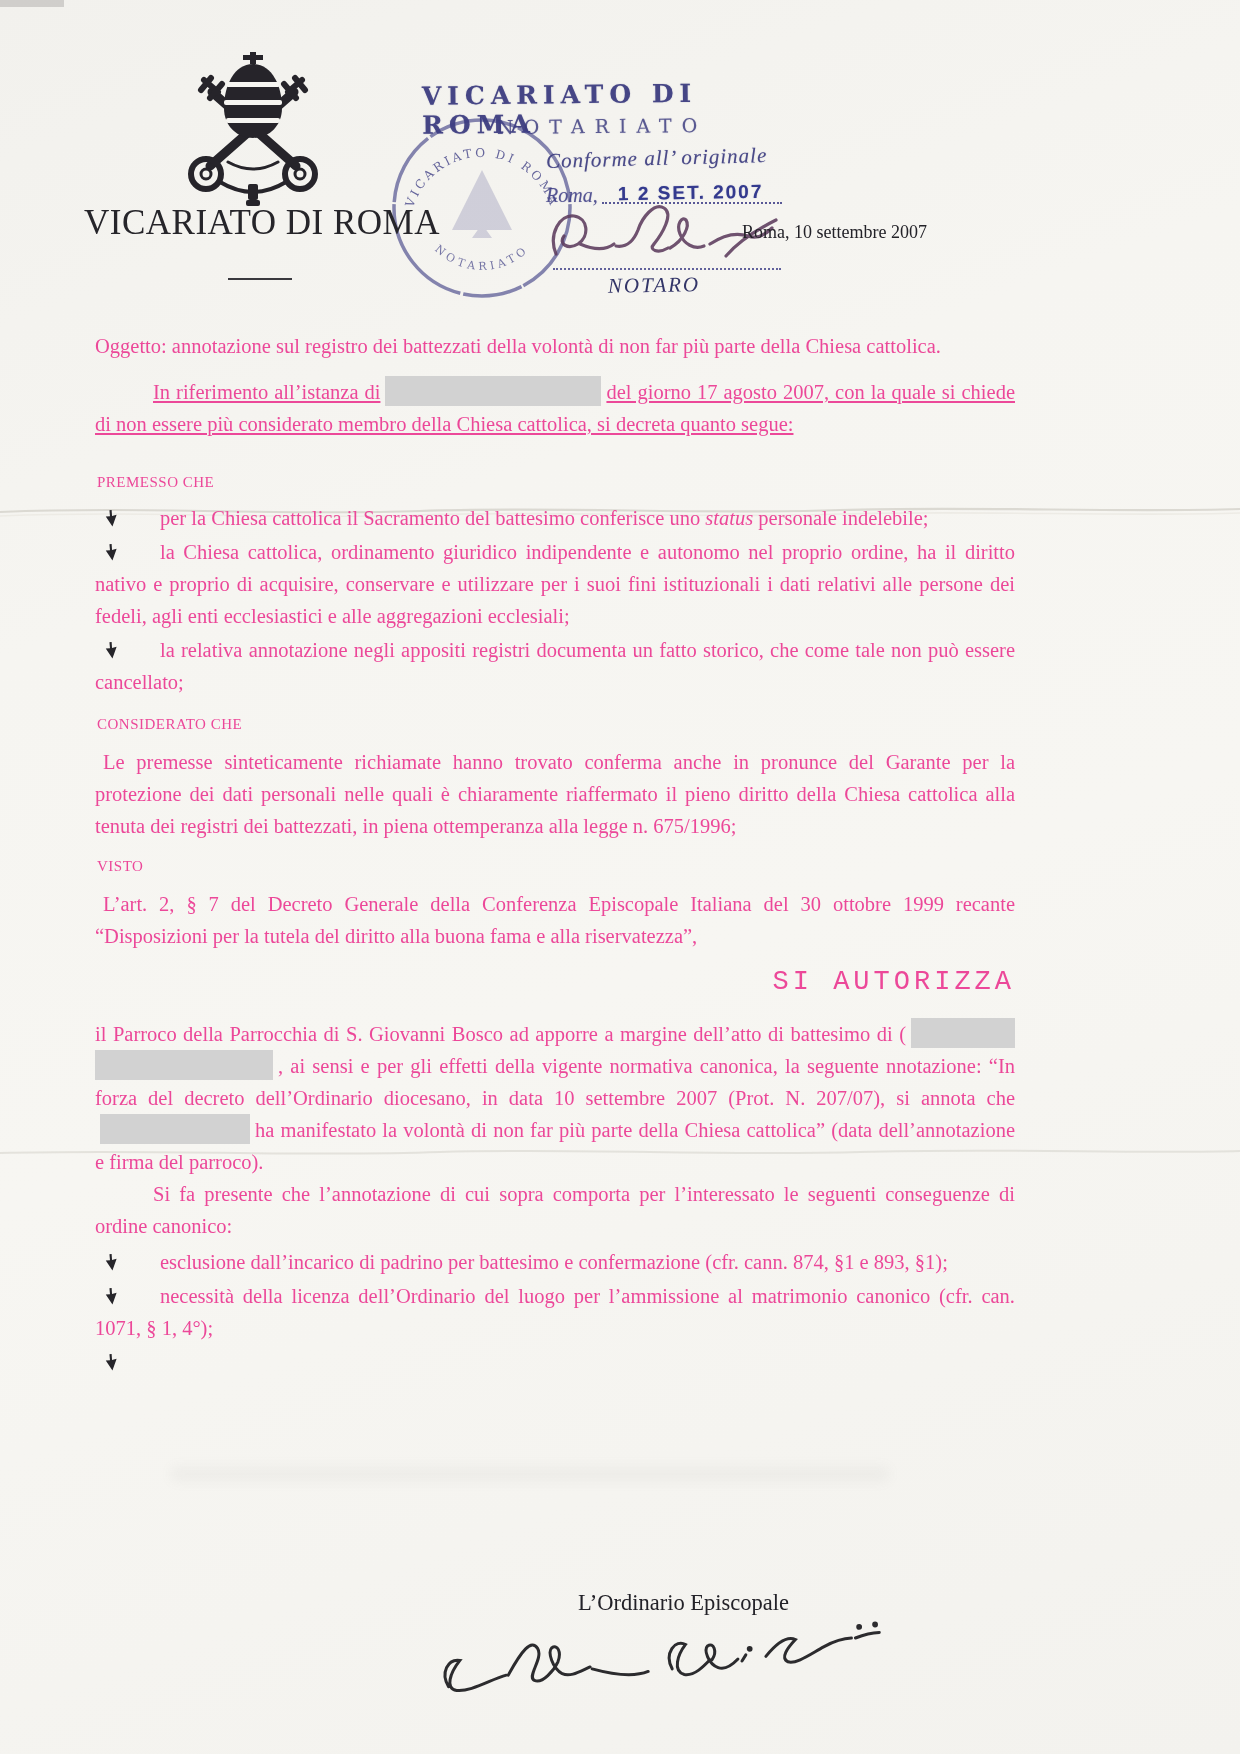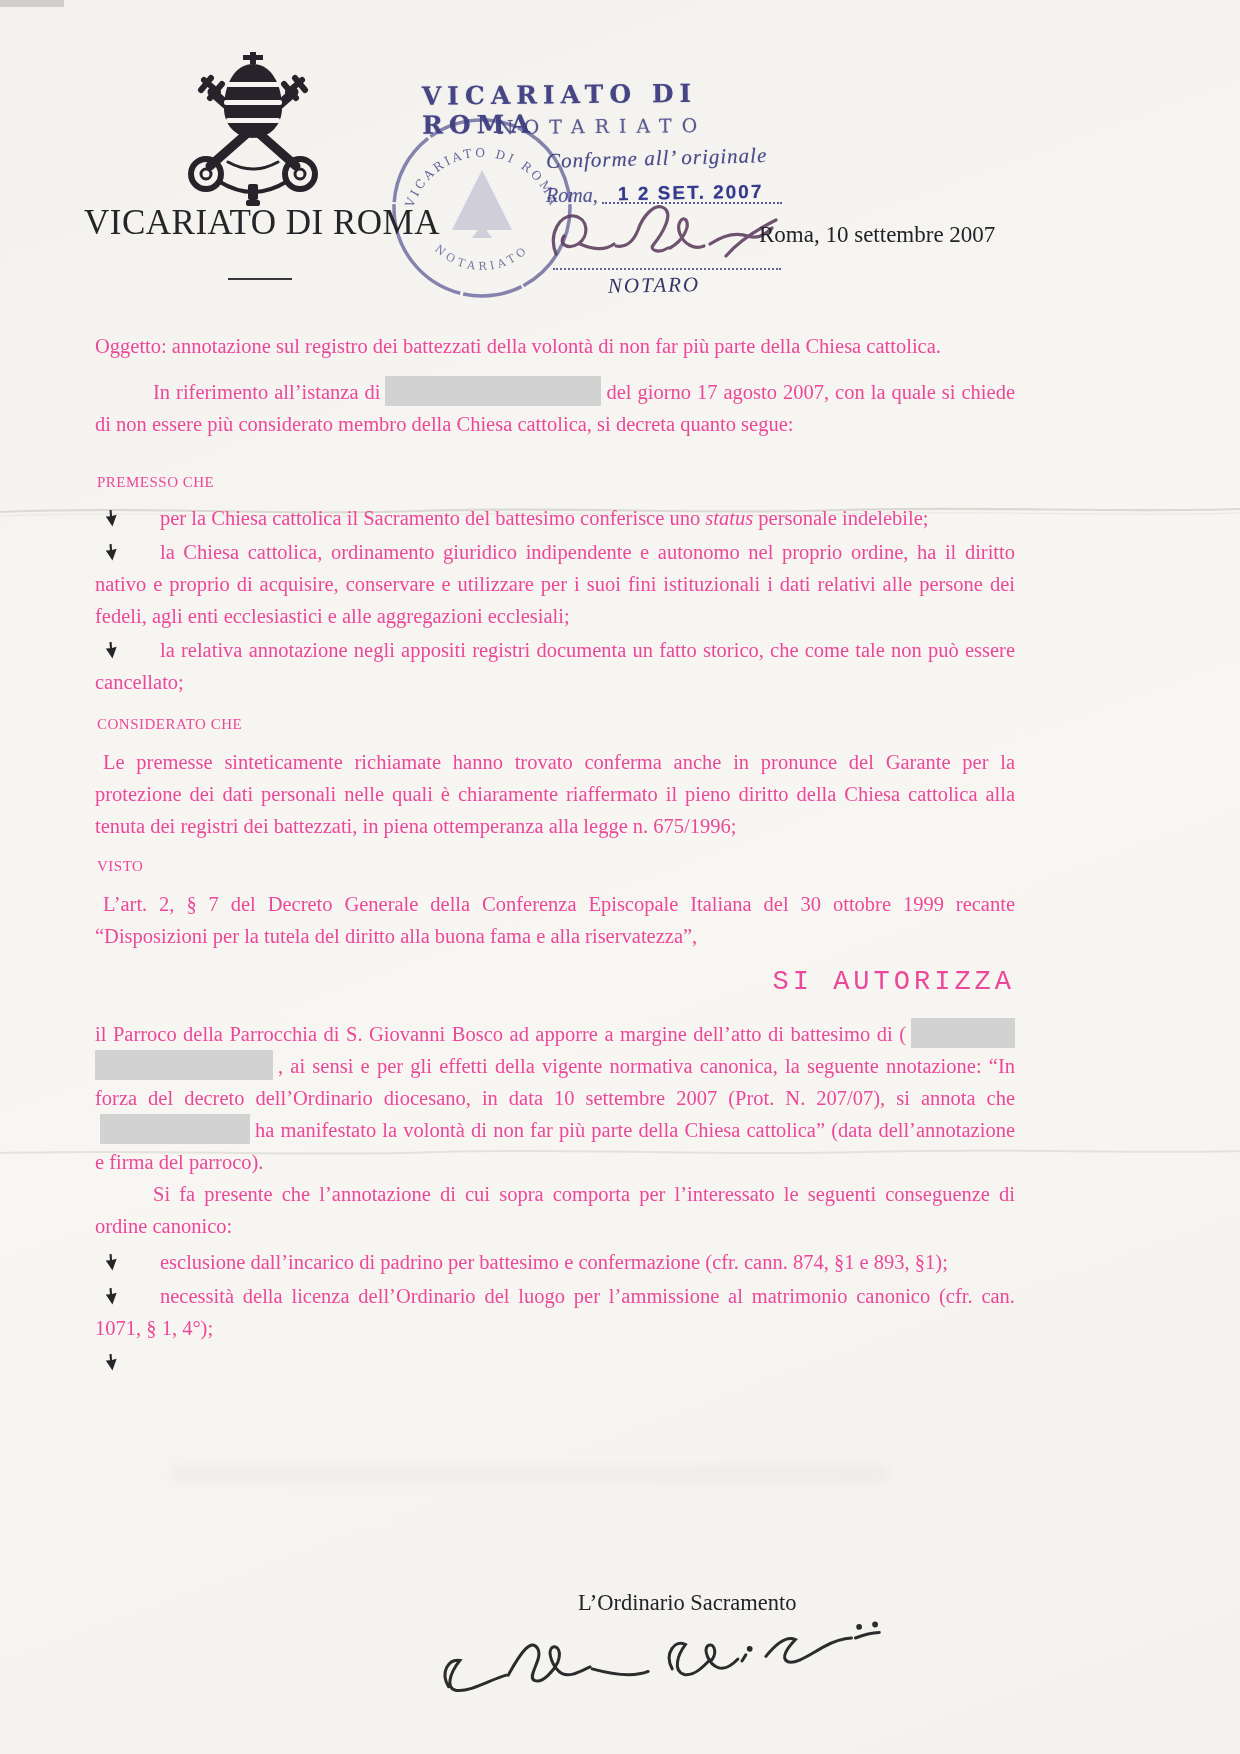--- a/index.html
+++ b/index.html
@@ -41,34 +41,34 @@
   .top-sig{position:absolute;left:548px;top:192px;}
   .notaro-dots{position:absolute;left:553px;top:268px;width:228px;border-bottom:2.5px dotted rgba(60,60,134,.8);}
   .notaro{
     position:absolute;left:608px;top:273px;font-style:italic;font-size:21px;letter-spacing:2px;
     color:rgba(40,42,96,.95);transform:rotate(-1deg);
   }
   .letterhead{
     position:absolute;left:84px;top:203px;font-size:35px;letter-spacing:.5px;color:#26252a;
   }
   .letterhead-rule{position:absolute;left:228px;top:278px;width:64px;height:2px;background:#3a393e;}
-  .date-line{position:absolute;left:759px;top:222px;font-size:23px;color:#232228;}
+  .date-line{position:absolute;left:742px;top:222px;font-size:18px;color:#232228;}
   
   .crease{position:absolute;left:0;width:1240px;pointer-events:none;}
   .scan-corner{position:absolute;left:0;top:0;width:64px;height:7px;background:#a6a5a2;opacity:.45;}
   .bleed{position:absolute;left:170px;top:1466px;width:720px;height:16px;background:#8f8f8c;
     opacity:.07;filter:blur(6px);border-radius:8px;}
   
   .doc-body{
     position:absolute;left:95px;top:330px;width:920px;
     font-size:20.5px;line-height:32px;text-align:justify;color:#ec4899;
   }
   .doc-body p,.doc-body h3,.doc-body h2{margin:0;font-weight:normal;}
   .oggetto{white-space:nowrap;margin-bottom:14px !important;}
-  .para-indent{text-indent:58px;}
+  .para-indent{text-indent:58px;text-decoration:underline;}
   .intro{margin-bottom:20px !important;}
   .sec-h{font-size:15px;letter-spacing:.5px;text-align:left;}
   .h-premesso{margin:26px 0 4px 2px !important;}
   .h-considerato{margin:10px 0 6px 2px !important;}
   .h-visto{margin:8px 0 6px 2px !important;}
   .bullet-item{margin:2px 0 !important;}
   .bullet-icon{display:inline-block;width:13px;height:17px;margin:0 42px 0 10px;vertical-align:-2px;}
   .small-indent{text-indent:8px;}
   .considerato-p{margin-bottom:8px !important;}
   .visto-p{margin-bottom:4px !important;}
@@ -219,21 +219,21 @@
     <p class="bullet-item"><span class="bullet-icon"><svg width="13" height="17" viewBox="0 0 13 17">
             <path d="M5.4 0 L7.6 0 L7.3 6 L12 5.3 L6.4 16.6 L1 5.7 L5.2 6.2 Z" fill="#26252a" transform="rotate(-7 6.5 8)"></path>
           </svg></span><span>necessità della licenza dell’Ordinario del luogo per l’ammissione al matrimonio canonico (cfr. can. 1071, § 1, 4°);</span></p>
 
 
     <p class="bullet-item"><span class="bullet-icon"><svg width="13" height="17" viewBox="0 0 13 17">
             <path d="M5.4 0 L7.6 0 L7.3 6 L12 5.3 L6.4 16.6 L1 5.7 L5.2 6.2 Z" fill="#26252a" transform="rotate(-7 6.5 8)"></path>
           </svg></span></p>
   </div>
 
-  <div class="ordinario">L’Ordinario Sacramento</div>
+  <div class="ordinario">L’Ordinario Episcopale</div>
   <svg class="bottom-sig" width="470" height="95" viewBox="0 0 470 95">
     <g stroke="#1b1b1e" stroke-width="3" fill="none" stroke-linecap="round" opacity=".92">
       <path d="M18,66 C10,52 18,38 30,40 C20,52 14,68 26,70 C40,72 60,60 76,56"></path>
       <path d="M78,56 C92,32 102,20 108,30 C114,40 96,58 104,62 C112,66 124,52 128,44 C132,34 128,26 122,30 C118,34 122,50 132,56 C140,60 150,54 160,50"></path>
       <path d="M162,52 C182,58 202,62 218,56"></path>
       <path d="M242,54 C234,38 246,24 256,30 C248,40 242,56 254,60 C264,62 274,52 280,46"></path>
       <path d="M282,46 C288,38 284,28 278,32 C274,36 278,50 288,54 C296,57 304,50 308,46"></path>
       <path d="M312,48 L316,42"></path>
       <path d="M336,44 C348,30 358,24 366,28 C358,36 350,46 358,50 C366,53 382,42 394,36 C404,31 414,28 422,28"></path>
       <path d="M426,28 C434,25 442,23 450,23"></path>

